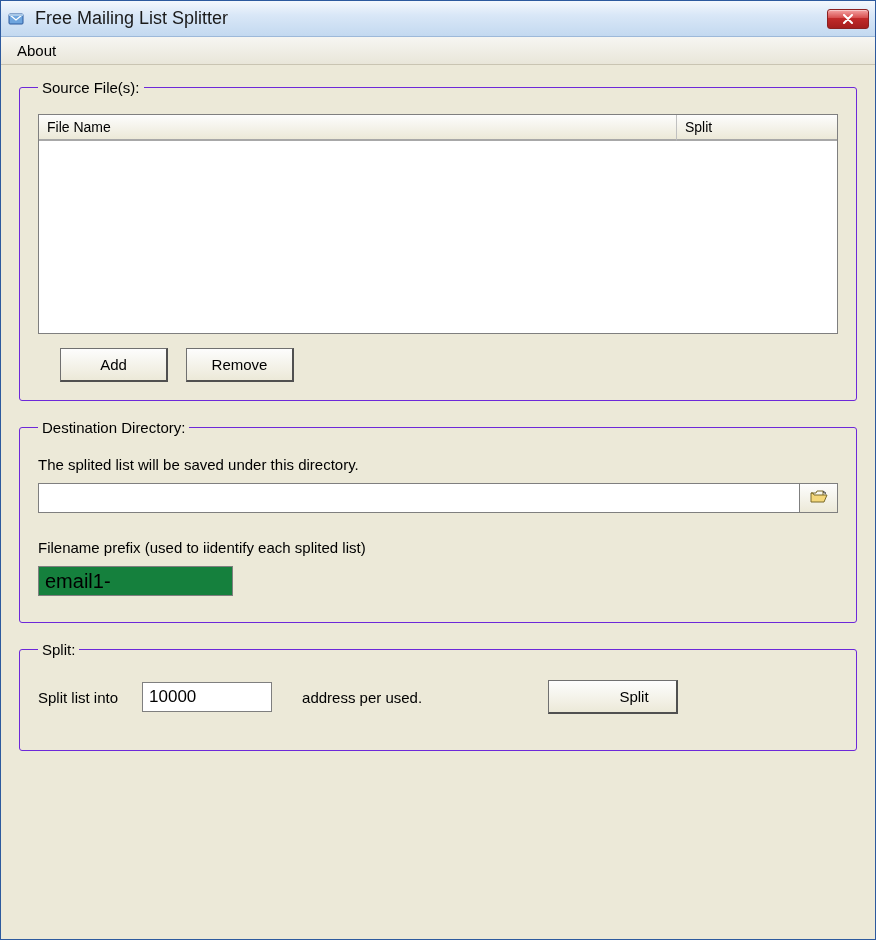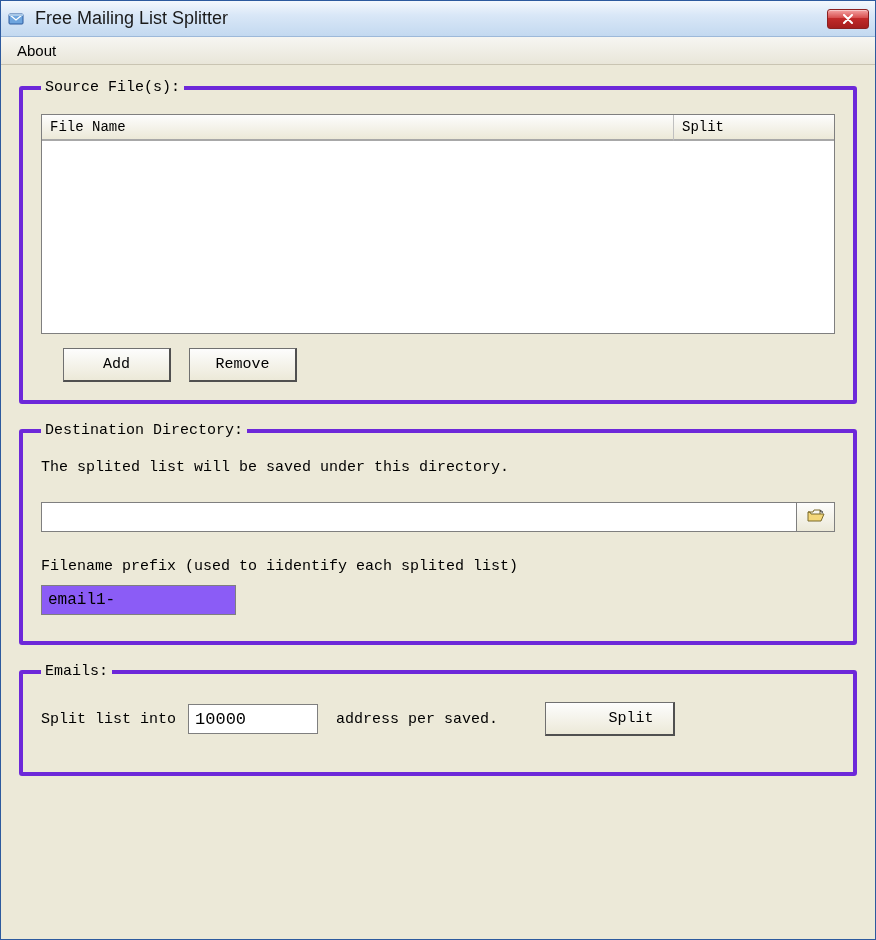--- a/index.html
+++ b/index.html
@@ -71,26 +71,25 @@
       color: #000;
       padding: 2px 6px;
       cursor: pointer;
     }
     .client {
       flex: 1;
       background: #ece9d8;
       padding: 14px 18px 20px 18px;
     }
     fieldset {
-      border: 4px solid #6d28d9;
+      border: 1px solid #6d28d9;
       border-radius: 3px;
       padding: 12px 18px 18px 18px;
       margin-bottom: 18px;
       background: #ece9d8;
-      font-family: Liberation Mono, monospace;
     }
     legend {
       font-size: 15px;
       color: #000;
       padding: 0 4px;
     }
     .listview {
       border: 1px solid #7f7f7f;
       background: #fff;
       height: 220px;
@@ -138,21 +137,21 @@
       color: #000;
       cursor: pointer;
       display: flex;
       align-items: center;
       justify-content: center;
     }
     .desc-text {
       font-size: 15px;
       color: #000;
       margin-top: 8px;
-      margin-bottom: 26px;
+      margin-bottom: 10px;
     }
     .dir-row {
       display: flex;
       align-items: stretch;
       margin-bottom: 26px;
     }
     .dir-input {
       flex: 1;
       height: 30px;
       border: 1px solid #7f7f7f;
@@ -176,34 +175,35 @@
     .prefix-label {
       font-size: 15px;
       color: #000;
       margin-bottom: 10px;
       display: block;
     }
     .prefix-input {
       width: 195px;
       height: 30px;
       border: 1px solid #7f7f7f;
-      background: #8b5cf6;
+      background: #15803d;
       font-family: inherit;
-      font-size: 16px;
+      font-size: 20px;
       padding: 0 6px;
       color: #000;
     }
     .dest-fieldset {
       padding-bottom: 26px;
     }
     .split-row {
       display: flex;
       align-items: center;
       margin-top: 10px;
       margin-bottom: 18px;
+      gap: 12px;
     }
     .split-label1 {
       font-size: 15px;
       color: #000;
       margin-right: 12px;
     }
     .split-input {
       width: 130px;
       height: 30px;
       border: 1px solid #7f7f7f;
@@ -279,23 +279,23 @@
               <path d="M14 2 L17 4 M14 3 L17 5" stroke="#333" stroke-width="0.8" fill="none"></path>
             </svg>
           </span>
         </button>
       </div>
       <label class="prefix-label">Filename prefix (used to iidentify each splited list)</label>
       <input type="text" class="prefix-input" value="email1-" style="">
     </fieldset>
 
     <fieldset>
-      <legend>Emails:</legend>
+      <legend>Split:</legend>
       <div class="split-row">
         <span class="split-label1">Split list into</span>
         <input type="text" class="split-input" value="10000" style="">
-        <span class="split-label2">address per saved.</span>
+        <span class="split-label2">address per used.</span>
         <button class="btn split-btn">Split</button>
       </div>
     </fieldset>
 
   </div>
 </div>
 
 </body></html>

